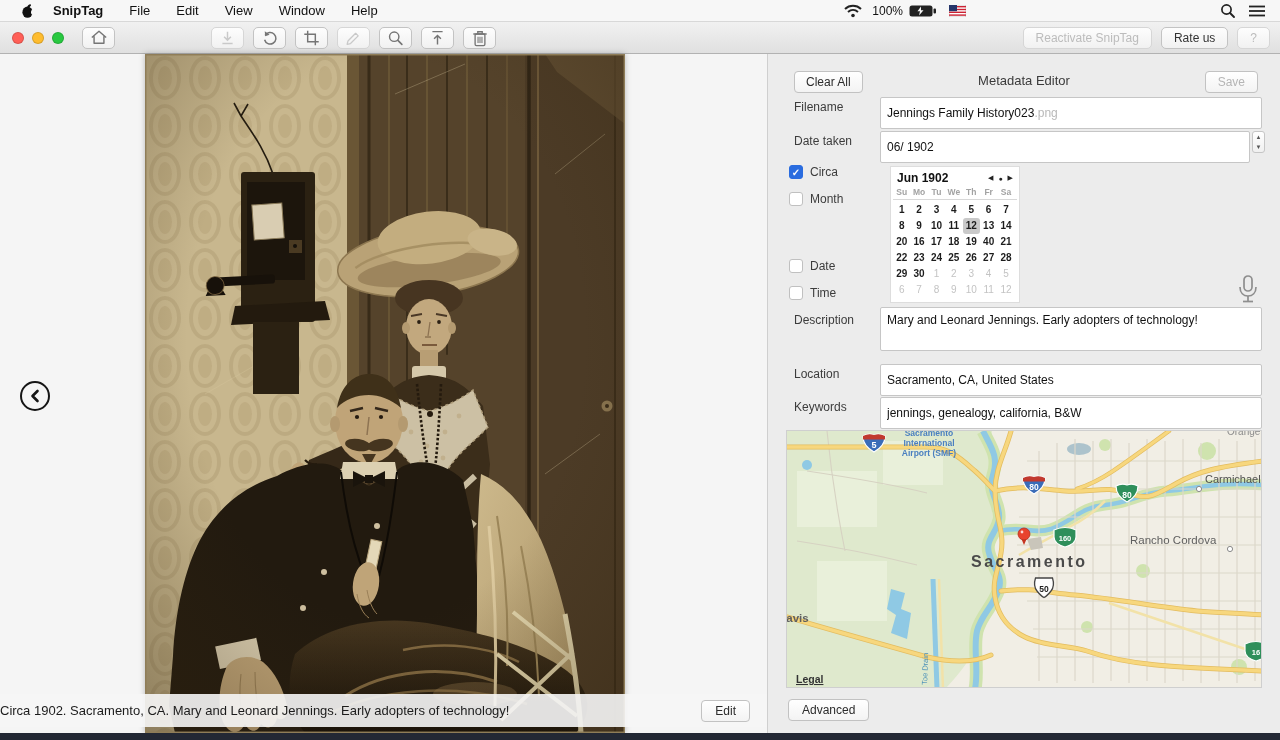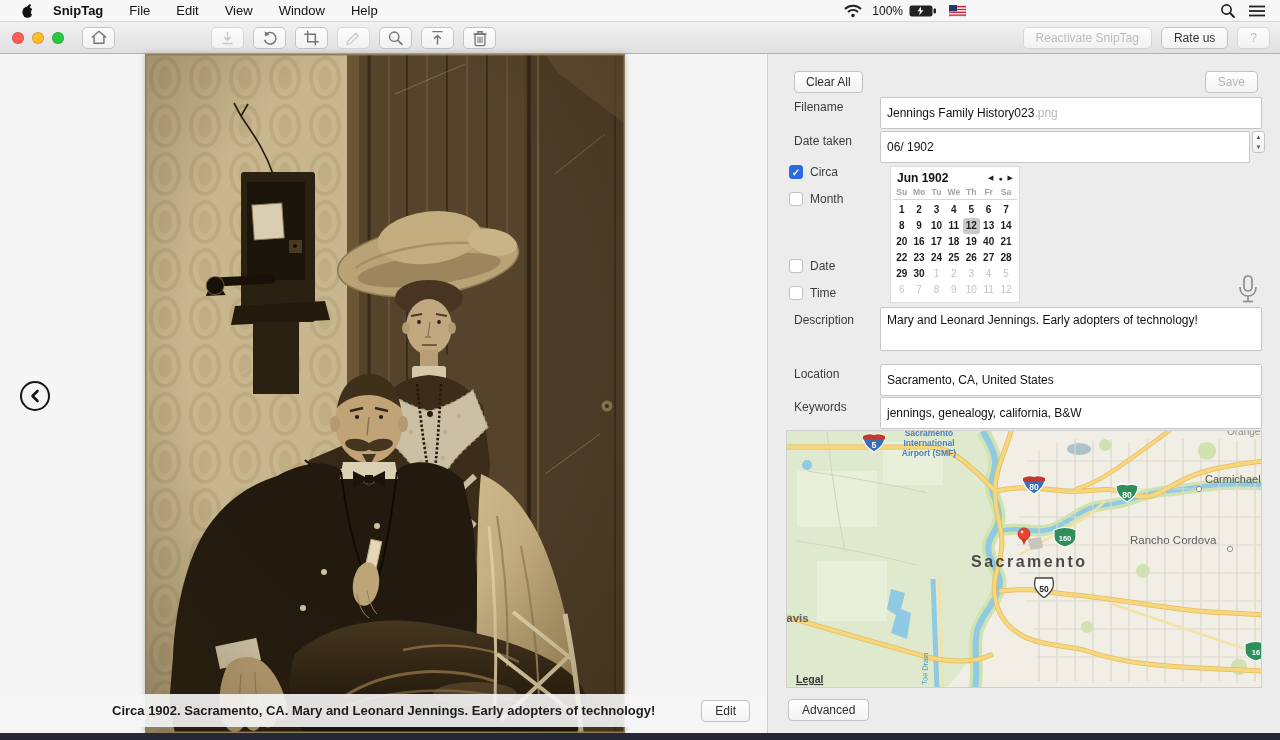--- a/index.html
+++ b/index.html
@@ -41,21 +41,21 @@
   .viewer { position:relative; width:768px; height:679px; background:#f5f5f5; border-right:1px solid #cfcfcf; }
   .meta { position:relative; width:512px; height:679px; background:#ececec; font-size:12px; color:#3a3a3a; }
 
   
   .photo { position:absolute; left:145px; top:0; width:480px; height:679px;
            box-shadow:0 0 6px rgba(0,0,0,.25); }
   .backbtn { position:absolute; left:20px; top:327px; width:30px; height:30px; border-radius:50%;
              border:2.5px solid #151515; background:#f5f5f5; display:flex; align-items:center; justify-content:center; }
   .captionbar { position:absolute; left:0; right:0; top:640px; height:33px;
                 background:rgba(246,246,246,.9); display:flex; align-items:center; }
-  .captionbar .cap { margin-left:112px; font-size:13px; color:#1c1c1c;font-weight:bold; }
+  .captionbar .cap { font-size:13px; color:#1c1c1c; }
   .btn { border:1px solid #c2c2c2; border-radius:4px; background:linear-gradient(#ffffff,#f3f3f3);
          font-size:12px; color:#2c2c2c; padding:3px 13px; font-family:inherit; }
   .captionbar .btn { margin-left:auto; margin-right:17px; }
 
   
   .abs { position:absolute; }
   .flabel { color:#3c3c3c; font-size:12px; }
   .tinput { position:absolute; background:#fff; border:1px solid #c6c6c6; border-radius:2px;
             font-size:12px; color:#111; padding:15px 6px; font-family:inherit; height:22px; }
   input.tinput, textarea.tinput { outline:none; }
@@ -374,20 +374,21 @@
 
       <div class="captionbar">
         <span class="cap">Circa 1902. Sacramento, CA. Mary and Leonard Jennings. Early adopters of technology!</span>
         <button class="btn">Edit</button>
       </div>
     </div>
 
     <div class="meta">
 
       <button class="btn abs" style="left:26px;top:17px;padding:3px 11px">Clear All</button>
+      <div class="title">Metadata Editor</div>
       <button class="btn save abs" style="right:22px;top:17px;padding:3px 12px">Save</button>
 
       <span class="flabel abs" style="left:26px;top:46px">Filename</span>
       <div class="tinput fakeinput" style="left:112px;right:18px;top:43px">
         <span>Jennings Family History023</span>
           <span class="ext">.png</span>
       </div>
 
       <span class="flabel abs" style="left:26px;top:80px">Date taken</span>
       <input class="tinput" style="left: 112px; width: 370px; top: 77px;" value="06/ 1902">

